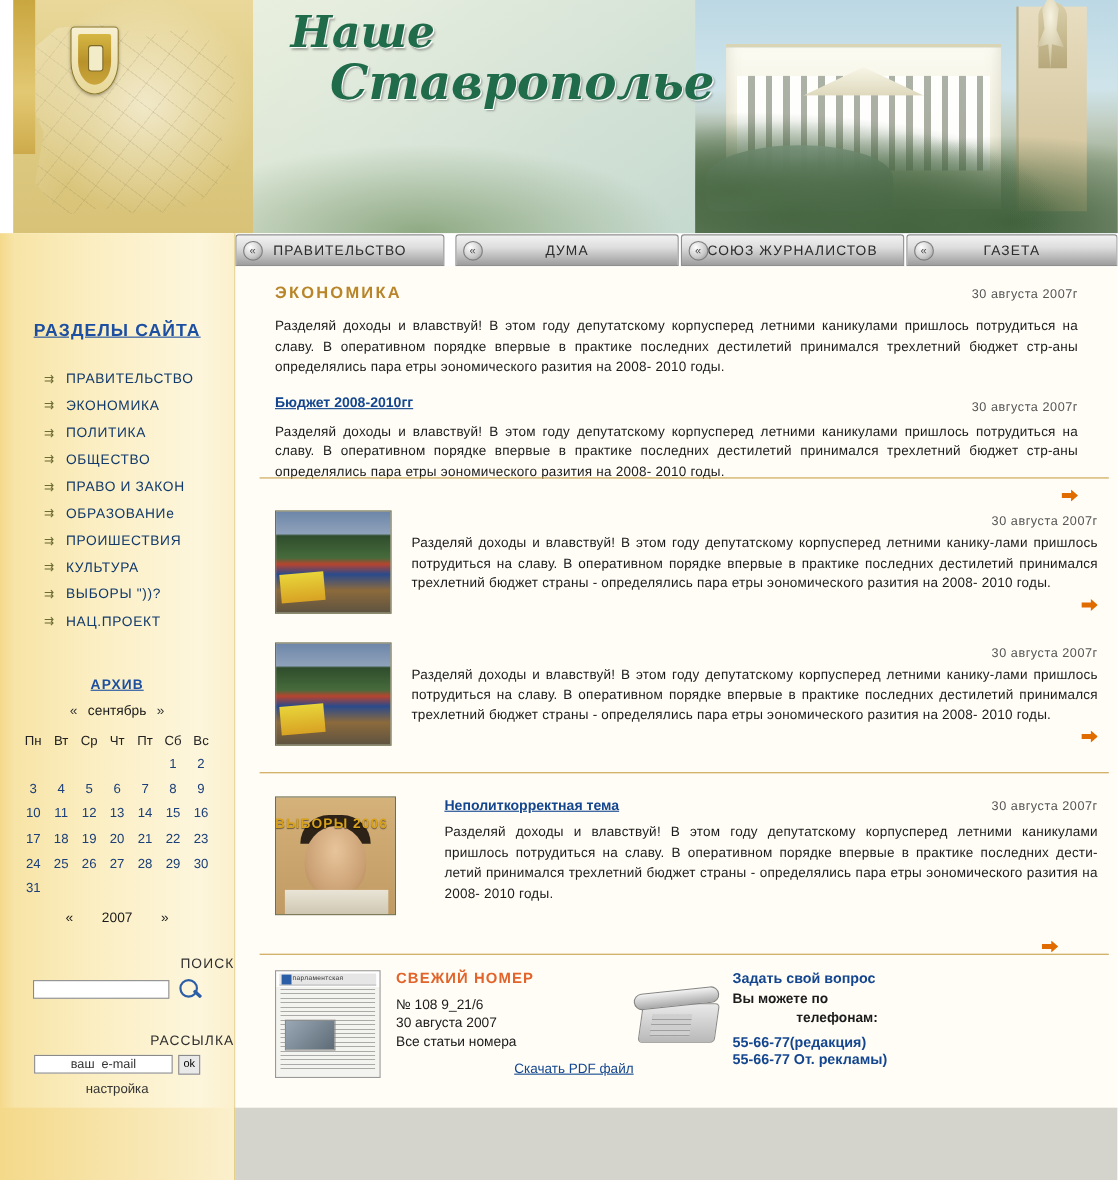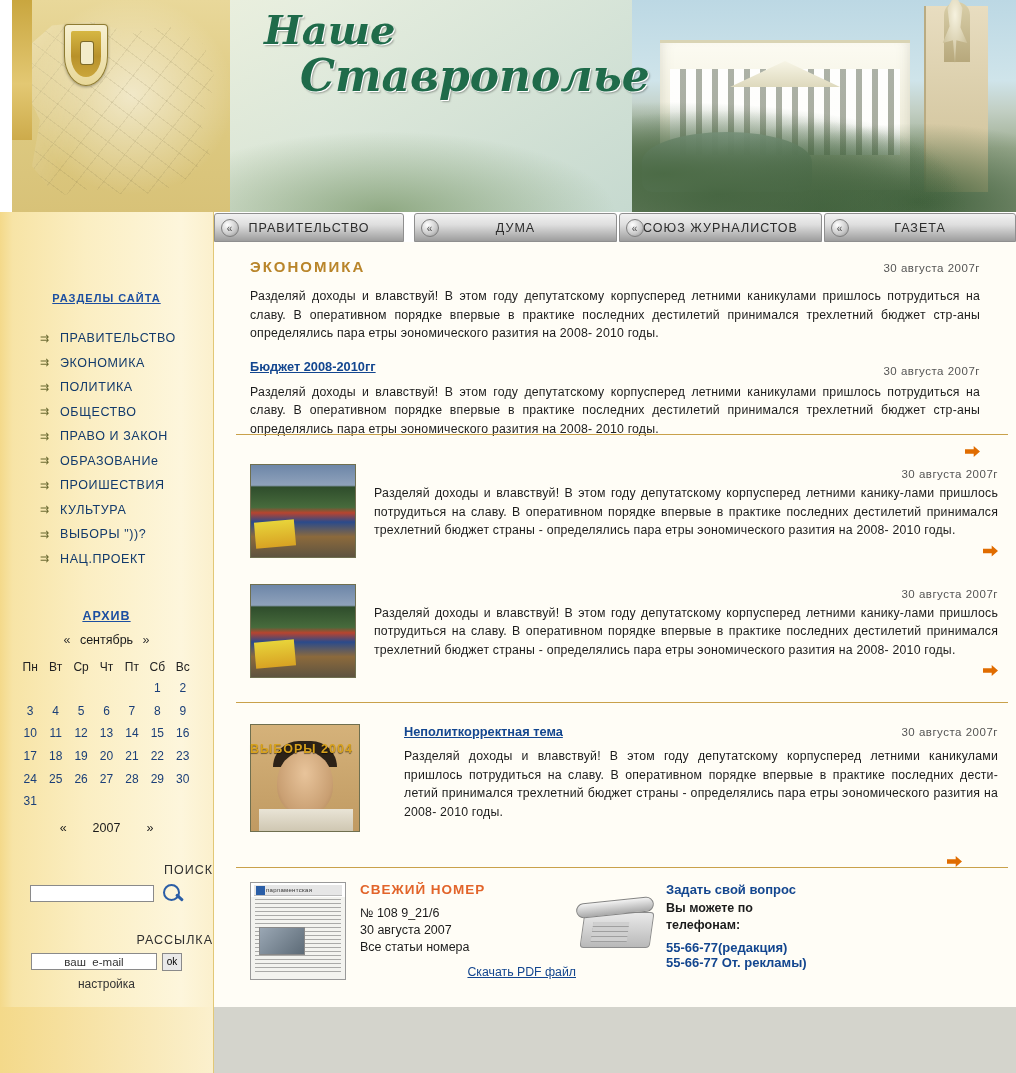--- a/index.html
+++ b/index.html
@@ -164,21 +164,21 @@
 
   
   .sidebar {
     position: absolute; left: 0; top: 212px; width: 214px; height: 861px;
     background: linear-gradient(to right, #f4d98a 0%, #f7e4a6 6%, #fbeec2 40%, #fdf6dc 85%, #fbf0cd 100%);
     border-right: 1px solid #e2c877;
   }
   .side-heading {
     text-align: center;
     color: #1c4fa1;
-    font-size: 11px;
+    font-size: 16px;
     font-weight: bold;
     letter-spacing: 1px;
     text-decoration: underline;
     margin-top: 80px;
     cursor: pointer;
   }
   .menu { margin-top: 22px; padding-left: 40px; }
   .menu-item {
     display: flex; align-items: center;
     height: 24.5px;
@@ -630,21 +630,21 @@
     <hr class="hr-gold" style="position:absolute;left:22px;top:460px;width:772px;">
 
     <div style="position:absolute;left:36px;top:482px;width:748px;">
       <div style="display:flex;">
         <div style="position:relative;width:112px;">
           <div class="portrait">
             <div class="hair"></div>
             <div class="face"></div>
             <div class="shirt"></div>
           </div>
-          <div class="badge-vybory">ВЫБОРЫ  2004</div>
+          <div class="badge-vybory">ВЫБОРЫ  2006</div>
         </div>
         <div style="flex:1;margin-left:42px;">
           <div style="display:flex;justify-content:space-between;align-items:baseline;">
             <span class="art-link">Неполиткорректная тема</span>
             <span class="date">30  августа 2007г</span>
           </div>
           <div class="body-text" style="margin-top:8px;">Разделяй доходы и влавствуй! В этом году  депутатскому корпуcперед летними каникулами пришлось потрудиться на славу. В оперативном порядке впервые в практике последних дести-летий принимался трехлетний бюджет страны - определялись пара етры эономического разития  на 2008- 2010 годы.</div>
         </div>
       </div>
       <div style="text-align:right;margin-top:22px;padding-right:36px;">
@@ -678,21 +678,21 @@
         <div class="phone">
           <div class="base"></div>
           <div class="keys"></div>
           <div class="hand"></div>
         </div>
       </div>
 
       <div style="width:190px;">
         <div class="blue-bold">Задать  свой  вопрос</div>
         <div class="foot-text" style="margin-top:3px;font-weight:bold;">Вы  можете  по</div>
-        <div class="foot-text" style="font-weight:bold;">телефонам:</div>
+        <div class="foot-text" style="font-weight:bold;text-align:center;">телефонам:</div>
         <div class="blue-bold" style="margin-top:6px;">55-66-77(редакция)</div>
         <div class="blue-bold">55-66-77 От.  рекламы)</div>
       </div>
 
     </div>
   </div>
 
   <div class="footer-left"></div>
   <div class="footer-strip"></div>
 

